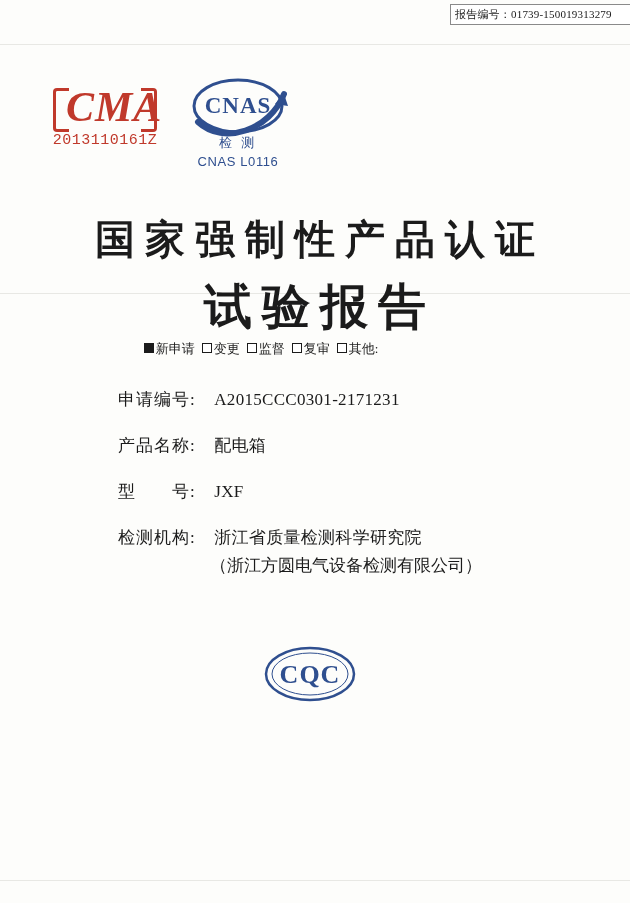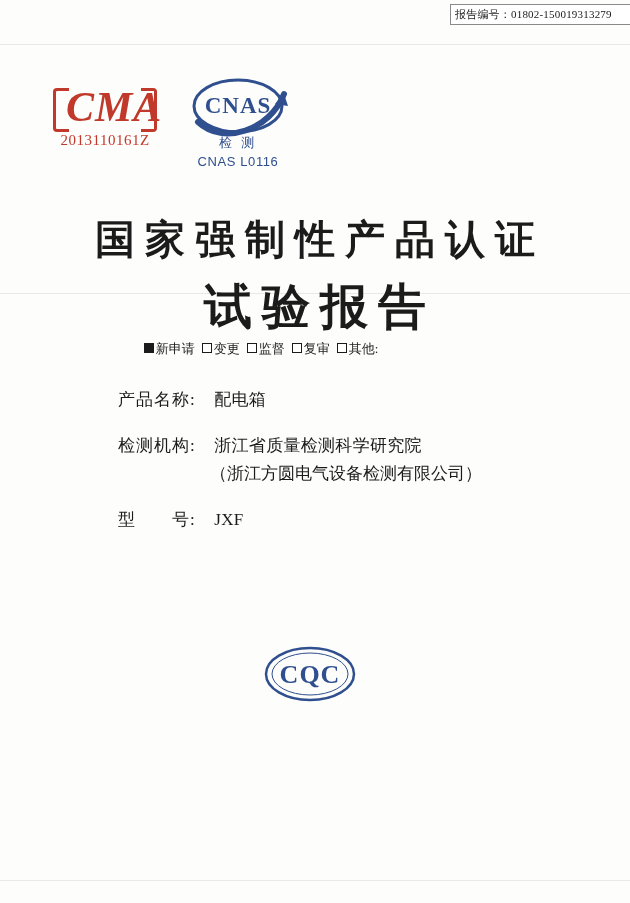--- a/index.html
+++ b/index.html
@@ -93,21 +93,21 @@
     line-height: 38px;
     font-family: "Liberation Serif", serif;
     font-weight: bold;
     font-style: italic;
     font-size: 42px;
     color: #c0392b;
     letter-spacing: 1px;
   }
   .cma-code {
     margin-top: 6px;
-    font-family: Liberation Serif, serif;
+    font-family: Liberation Mono, monospace;
     font-size: 15px;
     color: #c0392b;
     letter-spacing: 0.5px;
   }
 
   
   .cnas-block {
     position: absolute;
     left: 178px;
     top: 76px;
@@ -244,21 +244,21 @@
     width: 96px;
     height: 58px;
   }
 </style>
 </head>
 <body>
 
 <div class="page">
 
   <div class="report-no-box">
-    <span class="label">报告编号：</span><span class="value">01802-150019313279</span>
+    <span class="label">报告编号：</span><span class="value">01739-150019313279</span>
   </div>
 
   <div class="scanline" style="top:44px;"></div>
   <div class="scanline" style="top:293px;"></div>
   <div class="scanline" style="top:880px;"></div>
 
   <div class="cma-block">
     <div class="cma-mark">
       <div class="bracket-l"></div>
       <div class="letters">CMA</div>
@@ -282,35 +282,39 @@
 
   <div class="title-main">国家强制性产品认证</div>
   <div class="title-sub">试验报告</div>
 
   <div class="check-row">
     <span class="check-item"><span class="box checked"></span><span>新申请</span></span><span class="check-item"><span class="box"></span><span>变更</span></span><span class="check-item"><span class="box"></span><span>监督</span></span><span class="check-item"><span class="box"></span><span>复审</span></span><span class="check-item"><span class="box"></span><span>其他:</span></span>
   </div>
 
   <div class="fields">
 
+    <div class="field-row">
+      <span class="field-label">申请编号:</span>
+      <span class="field-value">A2015CCC0301-2171231</span>
+    </div>
 
     <div class="field-row">
       <span class="field-label">产品名称:</span>
       <span class="field-value field-value-cn">配电箱</span>
+    </div>
+
+    <div class="field-row">
+      <span class="field-label spaced">型　　号:</span>
+      <span class="field-value">JXF</span>
     </div>
 
     <div class="field-row">
       <span class="field-label">检测机构:</span>
       <span class="field-value field-value-cn">浙江省质量检测科学研究院</span>
       <span class="field-sub field-value-cn">（浙江方圆电气设备检测有限公司）</span>
-    </div>
-
-    <div class="field-row">
-      <span class="field-label spaced">型　　号:</span>
-      <span class="field-value">JXF</span>
     </div>
 
   </div>
 
   <div class="cqc-block">
     <span class="cqc-mark">
       <svg width="96" height="58" viewBox="0 0 96 58">
         <ellipse cx="48" cy="29" rx="44" ry="26" fill="none" stroke="#2f4f8f" stroke-width="2.5"></ellipse>
         <ellipse cx="48" cy="29" rx="38" ry="21" fill="none" stroke="#2f4f8f" stroke-width="1"></ellipse>
         <text x="48" y="38" text-anchor="middle" font-family="Liberation Serif, serif" font-size="26" font-weight="bold" fill="#2f4f8f" letter-spacing="1">CQC</text>

